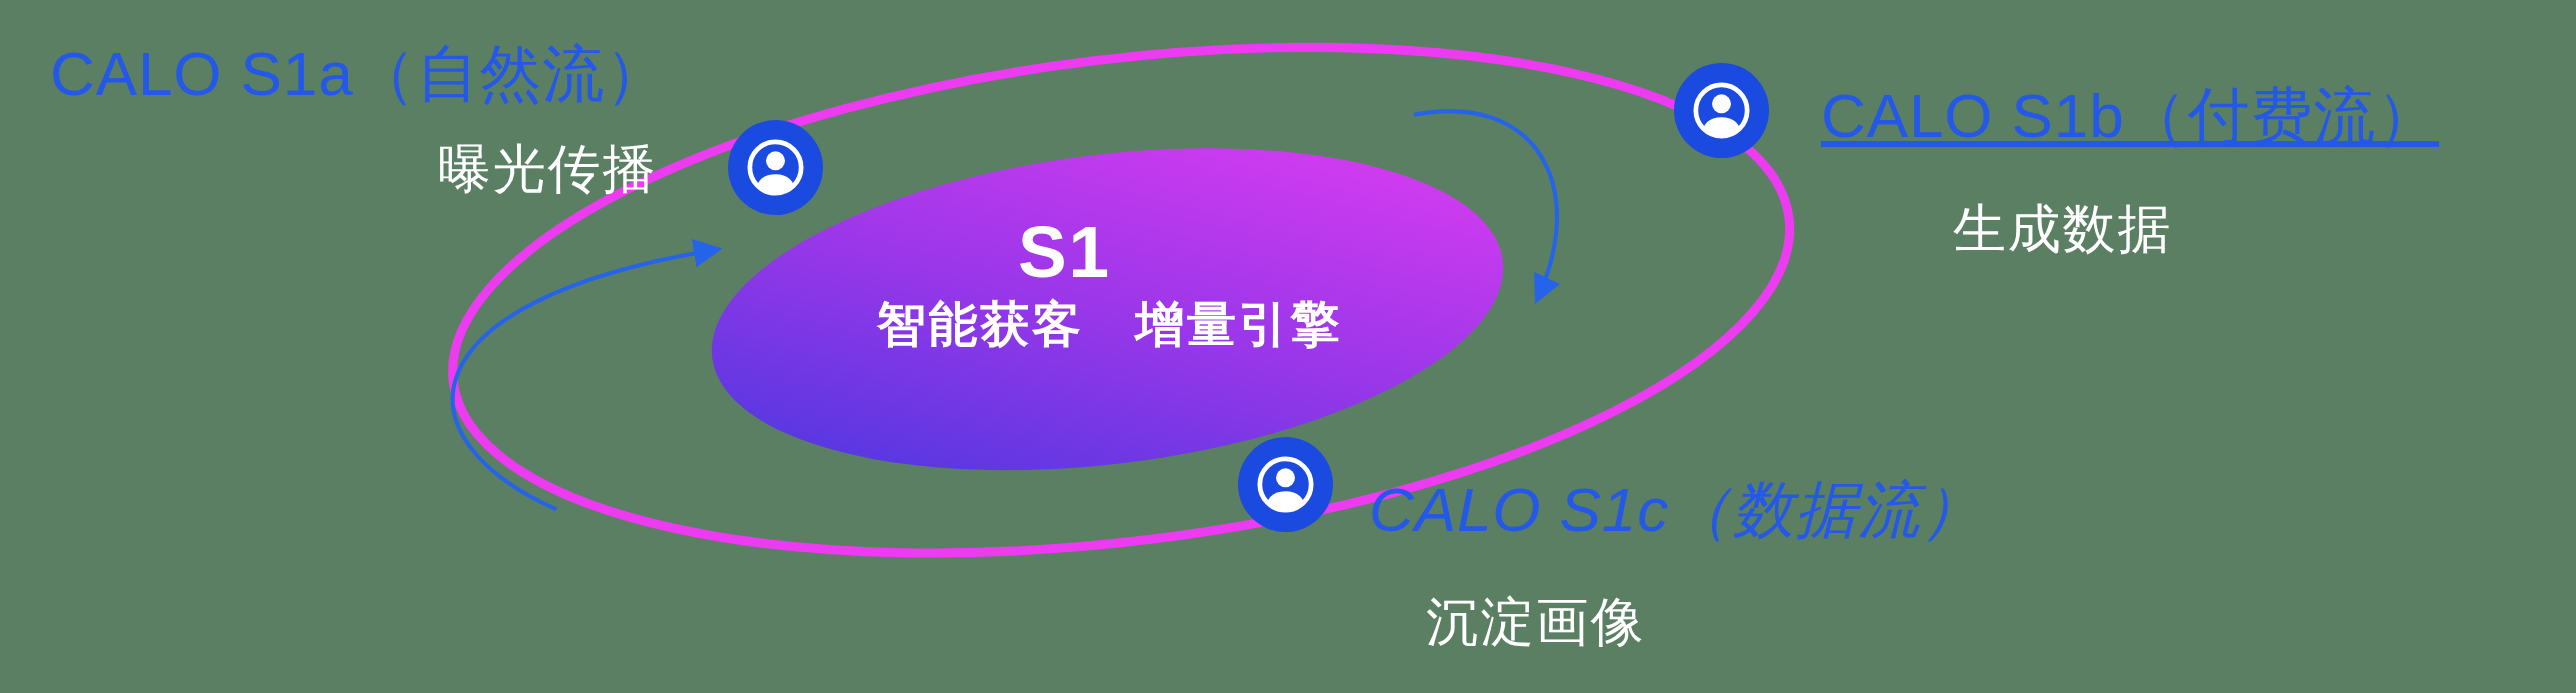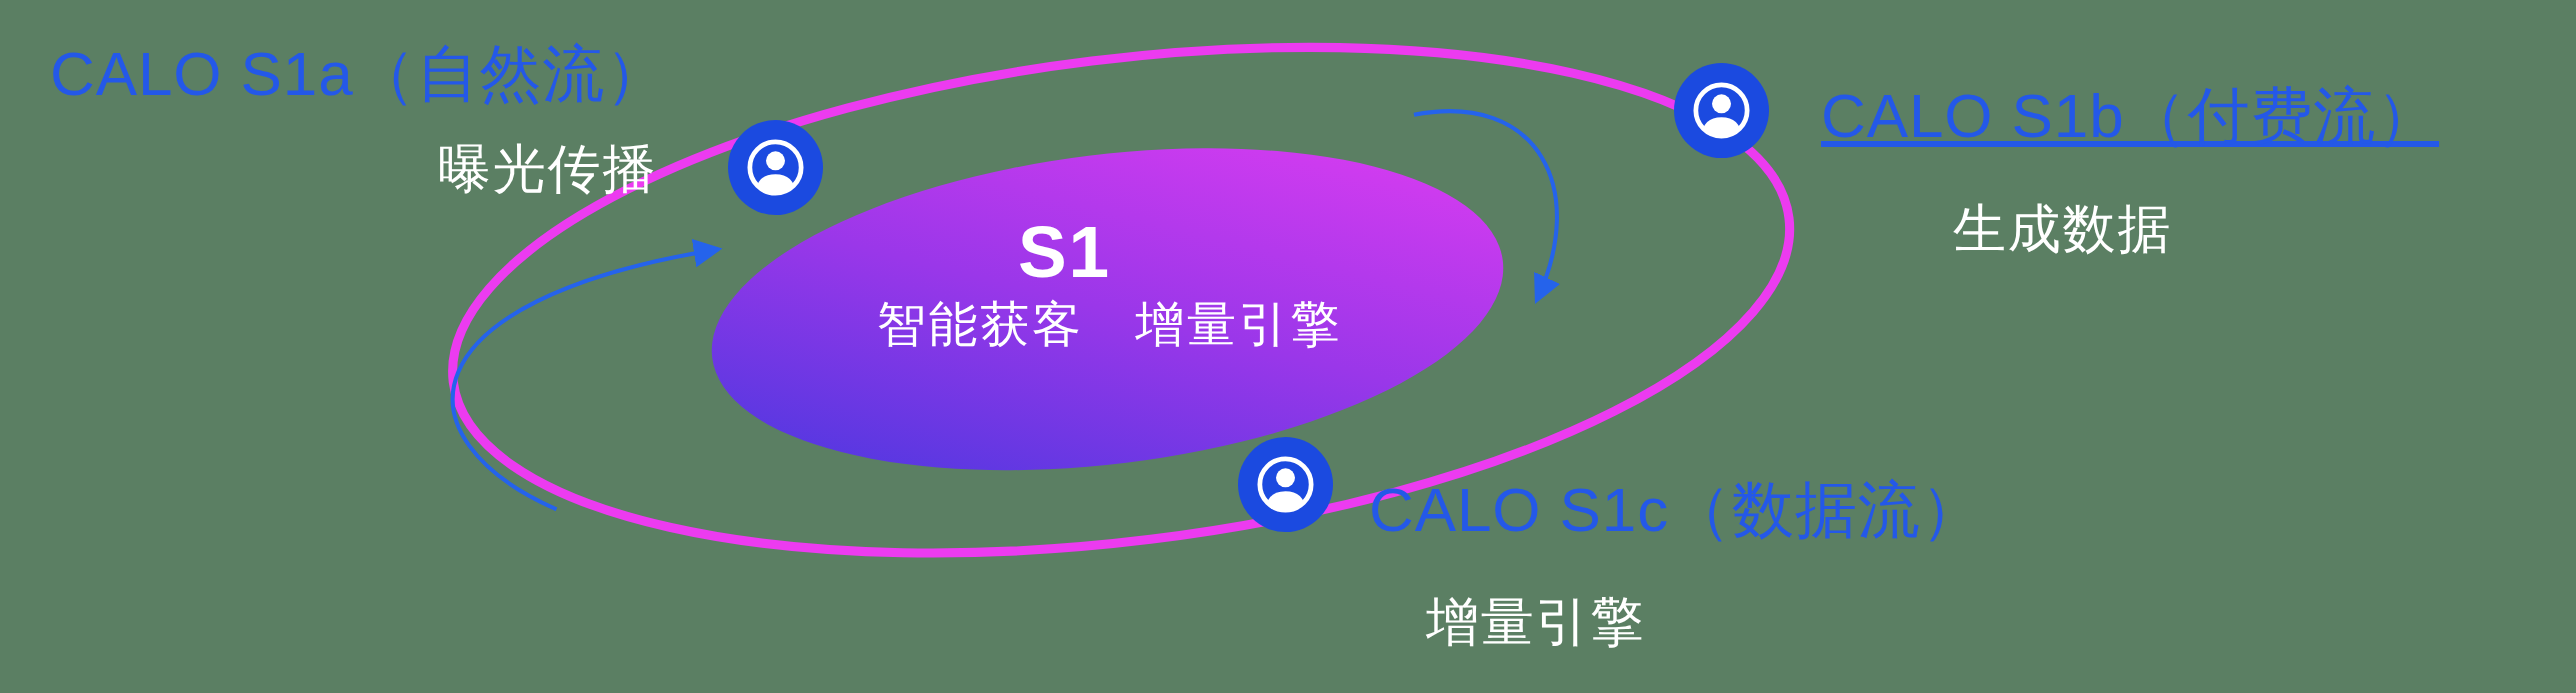--- a/index.html
+++ b/index.html
@@ -63,21 +63,21 @@
     line-height:1;
     letter-spacing:1.8px;
   }
   .center-subtitle{
     position:absolute;
     left:855px;top:298px;
     width:509px;
     text-align:center;
     color:var(--text_white);
     font-size:49px;
-    font-weight:400;
+    font-weight:700;
     line-height:1.1;
     letter-spacing:2.7px;
     white-space:nowrap;
   }
 </style>
 </head>
 <body>
 
 <div class="stage">
 
@@ -131,17 +131,17 @@
 
   <div class="center-title">S1</div>
   <div class="center-subtitle">智能获客　增量引擎</div>
 
   <div class="label" style="left:50px;top:40px;">CALO S1a（自然流）</div>
   <div class="sub" style="left:438px;top:140px;text-align:center;">曝光传播</div>
 
   <div class="label" style="left:1821px;top:82px;text-decoration:underline;">CALO S1b（付费流）</div>
   <div class="sub" style="left:1953px;top:204px;font-family:Liberation Mono, monospace;">生成数据</div>
 
-  <div class="label" style="left:1369px;top:476px;">CALO S1c（数据流）</div>
-  <div class="sub" style="left:1426px;top:593px;">增量引擎</div>
+  <div class="label" style="left:1369px;top:476px;font-style:italic;">CALO S1c（数据流）</div>
+  <div class="sub" style="left:1426px;top:593px;">沉淀画像</div>
 
 </div>
 
 
 </body></html>

